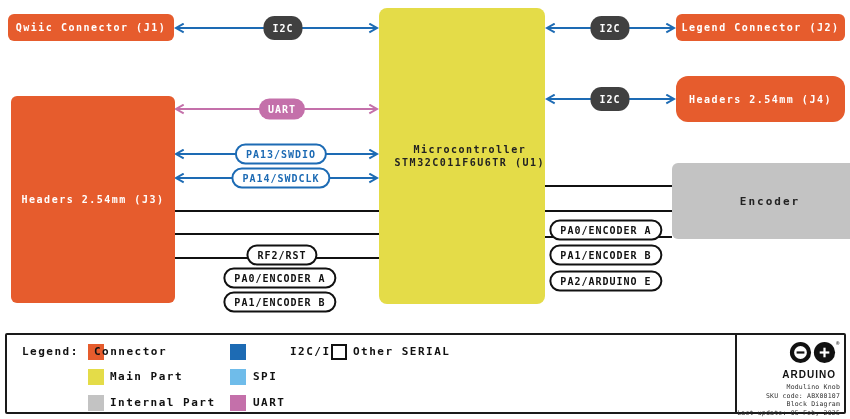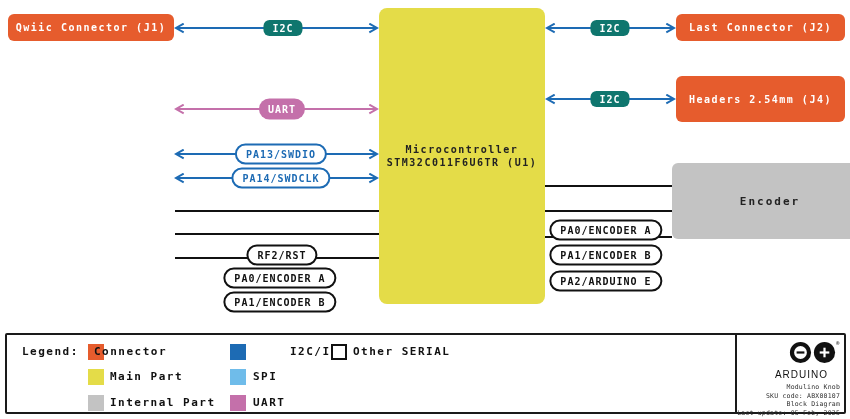--- a/index.html
+++ b/index.html
@@ -2,46 +2,46 @@
 <html><head>
 <meta charset="utf-8">
 <style>
   html,body{margin:0;padding:0;background:#fff;}
   #stage{position:relative;width:850px;height:419px;background:#ffffff;overflow:hidden;
          font-family:"DejaVu Sans Mono","Liberation Mono",monospace;}
   
   .box{position:absolute;box-sizing:border-box;display:flex;align-items:center;justify-content:center;
        text-align:center;font-weight:bold;letter-spacing:1.5px;}
   .box-orange{background:#E65C2D;color:#fff;border-radius:6px;font-size:10px;}
-  .box-yellow{background:#E4DC48;color:#222;border-radius:8px;font-size:10px;}
+  .box-yellow{background:#E4DC48;color:#222;border-radius:8px;font-size:10px;justify-content:flex-end;}
   .box-gray{background:#C3C3C3;color:#222;border-radius:6px;font-size:11px;letter-spacing:2px;}
   .mcu-label{line-height:13px;}
   
   #wires{position:absolute;left:0;top:0;}
   
   .pill{position:absolute;transform:translate(-50%,-50%);display:flex;align-items:center;justify-content:center;
         white-space:nowrap;box-sizing:border-box;height:21px;padding:0 9px;border-radius:11px;
         font-weight:bold;font-size:10px;letter-spacing:1px;}
-  .pill-solid-blue{background:#0f766e;color:#fff;height:16px;border-radius:6px;}
+  .pill-solid-blue{background:#404040;color:#fff;height:24px;}
   .pill-solid-pink{background:#C470AA;color:#fff;}
   .pill-outline-blue{background:#fff;border:2px solid #1D6BB4;color:#1D6BB4;text-align:right;}
   .pill-outline-black{background:#fff;border:2px solid #111;color:#111;margin-top:44px;}
   
   .legend-box{position:absolute;left:5px;top:333px;width:841px;height:81px;box-sizing:border-box;
               border:2px solid #1a1a1a;border-radius:2px;background:#fff;}
   .legend-divider{position:absolute;left:735px;top:333px;width:2px;height:81px;background:#1a1a1a;}
   .legend-title{position:absolute;left:22px;top:345px;font-weight:bold;font-size:11px;letter-spacing:1.5px;color:#111;}
   .swatch{position:absolute;width:16px;height:16px;}
   .swatch-bordered{box-sizing:border-box;border:2.5px solid #111;background:#fff;}
   .legend-label{position:absolute;font-weight:bold;font-size:11px;letter-spacing:1.5px;color:#111;}
   
   .ard-panel{position:absolute;left:737px;top:335px;width:107px;height:77px;text-align:right;}
   .ard-logo{margin:5px 4px 0 0;}
-  .ard-brand{font-family:"Liberation Sans","DejaVu Sans",sans-serif;font-weight:normal;font-size:10px;
-             letter-spacing:1px;color:#111;margin:0 16px 3px 0;}
+  .ard-brand{font-family:"Liberation Sans","DejaVu Sans",sans-serif;font-weight:bold;font-size:10px;
+             letter-spacing:1px;color:#111;margin:0 8px 3px 0;}
   .ard-meta{font-size:6.5px;line-height:8.5px;color:#333;margin-right:4px;letter-spacing:0.2px;}
 </style>
 </head>
 <body>
 
 <div id="stage">
 
   <svg id="wires" width="850" height="330">
     <defs>
       <marker id="ab" viewBox="0 0 10 10" refX="8.5" refY="5" markerWidth="11" markerHeight="11" markerUnits="userSpaceOnUse" orient="auto-start-reverse">
@@ -63,27 +63,30 @@
     <line x1="545" y1="186" x2="672" y2="186" stroke="#111" stroke-width="2"></line>
     <line x1="545" y1="211" x2="672" y2="211" stroke="#111" stroke-width="2"></line>
     <line x1="545" y1="237" x2="672" y2="237" stroke="#111" stroke-width="2"></line>
   </svg>
 
   <div class="box box-orange" style="left:8px;top:14px;width:166px;height:27px;justify-content:center;">
     <span>Qwiic Connector (J1)</span>
   </div>
 
   <div class="box box-orange" style="left:676px;top:14px;width:169px;height:27px;">
-    <span>Last Connector (J2)</span>
+    <span>Legend Connector (J2)</span>
   </div>
 
-  <div class="box box-orange" style="left:676px;top:76px;width:169px;height:46px;">
+  <div class="box box-orange" style="left:676px;top:76px;width:169px;height:46px;border-radius:12px;">
     <span>Headers 2.54mm (J4)</span>
   </div>
 
+  <div class="box box-orange" style="left:11px;top:96px;width:164px;height:207px;">
+    <span>Headers 2.54mm (J3)</span>
+  </div>
 
   <div class="box box-yellow" style="left:379px;top:8px;width:166px;height:296px;">
     <div class="mcu-label">
       <div>Microcontroller</div>
       <div>STM32C011F6U6TR (U1)</div>
     </div>
   </div>
 
   <div class="box box-gray" style="left:672px;top:163px;width:196px;height:76px;">
     <span>Encoder</span>

